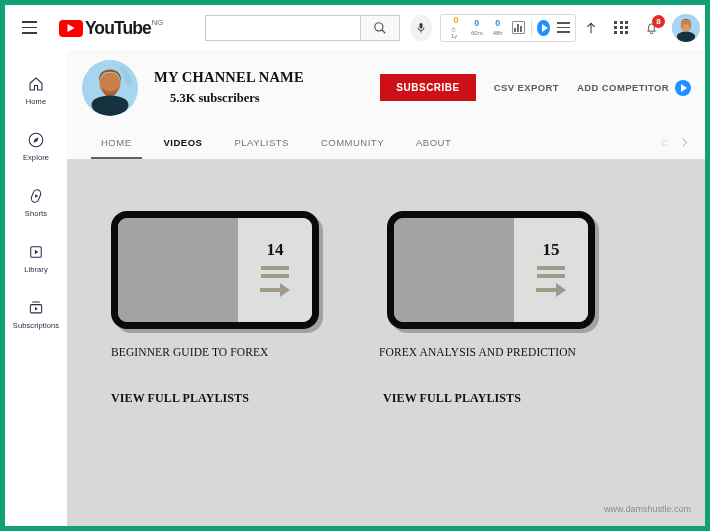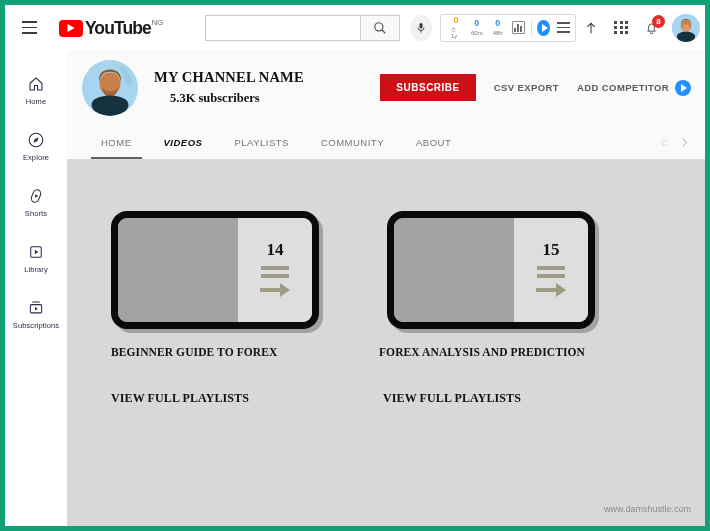--- a/index.html
+++ b/index.html
@@ -216,21 +216,21 @@
     background: #fafafa;
     display: flex; align-items: stretch;
     padding-left: 18px;
   }
   .tab {
     display: flex; align-items: center; justify-content: center;
     padding: 0 16px; font-size: 9.5px; letter-spacing: 0.5px;
     color: #757575; cursor: pointer; position: relative;
     font-family: "Liberation Sans", sans-serif;
   }
-  .tab.active-bold { color: #0d0d0d; font-weight: bold; font-style: italic; }
+  .tab.active-bold { color: #0d0d0d; font-weight: bold; }
   .tab.underlined::after {
     content: ""; position: absolute; bottom: 0; left: 6px; right: 6px;
     height: 2.5px; background: #606060;
   }
   .tab-more {
     margin-left: auto; display:flex; align-items:center;
     padding-right: 14px; color: #9a9a9a; cursor: pointer;
   }
   .tab-partial { font-size: 9.5px; color: #cfcfcf; margin-right: 10px; }
 
@@ -271,21 +271,21 @@
     width: 22px; height: 4px; background:#a09b84;
   }
   .pl-arrow::after {
     content:""; position:absolute; right: 0; top: 0px;
     border-left: 10px solid #a09b84;
     border-top: 7px solid transparent;
     border-bottom: 7px solid transparent;
   }
   .card-title {
     font-family: "Liberation Serif", serif;
-    font-size: 11.5px; font-weight: bold; color: #111;
+    font-size: 11.5px; font-weight: normal; color: #111;
     margin-top: 17px; letter-spacing: 0.1px; white-space: nowrap;
   }
   .card-sub {
     font-family: "Liberation Serif", serif;
     font-size: 12px; font-weight: bold; color: #111;
     margin-top: 33px; letter-spacing: 0.1px; white-space: nowrap;
   }
   .card:nth-child(2) .card-title { margin-left: -8px; }
   .card:nth-child(2) .card-sub { margin-left: -4px; }
 

